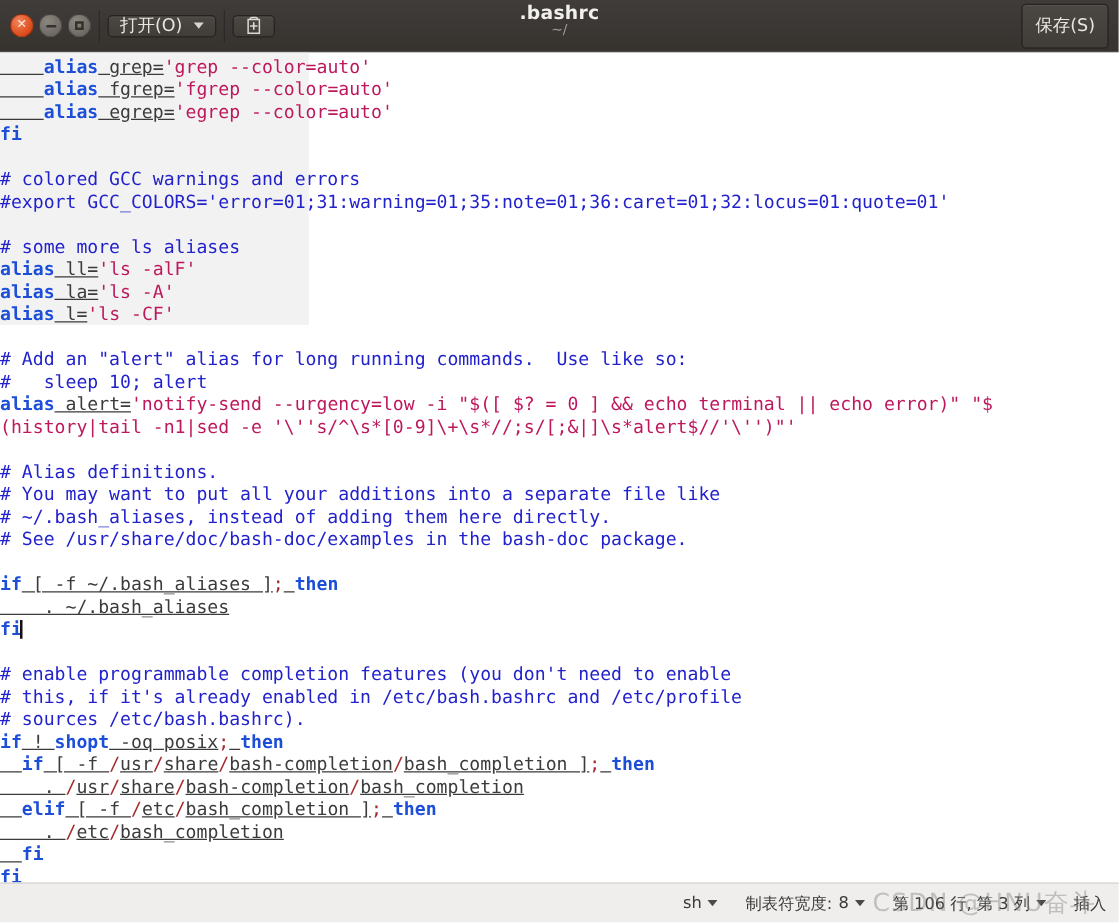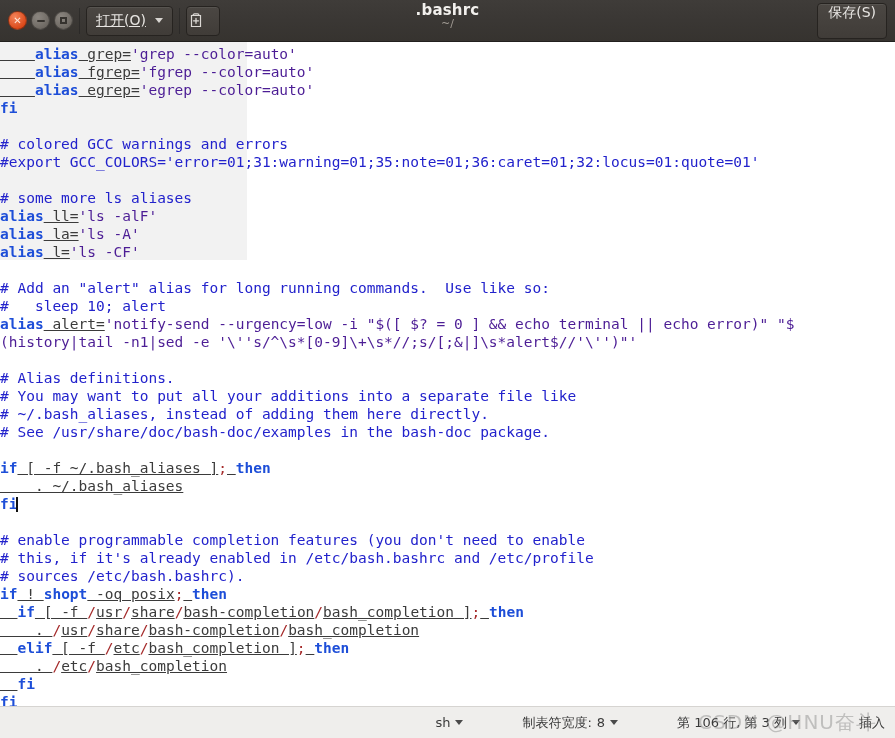--- a/index.html
+++ b/index.html
@@ -42,33 +42,32 @@
     color: #2e2b28;
   }
   .winbtn .glyph { display:block; transform: translateY(-0.5px); }
   .winbtn.min .bar { width: 8px; height: 2px; background: #35322e; border-radius:1px; }
   .winbtn.max .sq  { width: 7px; height: 7px; border: 2px solid #35322e; }
 
   .tb-sep { width:1px; height:26px; background:rgba(255,255,255,.06);
             border-left:1px solid rgba(0,0,0,.35); margin:0 6px; }
 
   .tbtn {
-    height: 30px;
+    height: 18px;
     background: linear-gradient(to bottom, #4b4743, #403c38);
     border: 1px solid #262320;
     border-radius: 4px;
     box-shadow: inset 0 1px 0 rgba(255,255,255,.07);
     color: #e8e6e3;
-    display: flex; align-items: center; 
+    display: flex; align-items: center; justify-content: center;
     gap: 6px;
     padding: 0 9px;
     font-size: 14px;
     cursor: default;
     white-space: nowrap;
-    text-decoration: underline;
   }
   .tbtn.icononly { width: 34px; padding: 0; }
   .caret {
     width:0; height:0;
     border-left:4px solid transparent; border-right:4px solid transparent;
     border-top:5px solid #d8d5d1;
     margin-left:3px;
   }
   .icon-newdoc { width:18px; height:18px; display:block; }
 
@@ -87,21 +86,21 @@
   }
   .titlebar .spacer { flex: 1 1 auto; }
   .save-btn {
     height: 36px;
     background: linear-gradient(to bottom, #4b4743, #403c38);
     border: 1px solid #262320;
     border-radius: 4px;
     box-shadow: inset 0 1px 0 rgba(255,255,255,.07);
     color: #e8e6e3; font-size: 14px;
     padding: 0 10px;
-    display: flex; 
+    display: flex; align-items: center;
     margin-right: 2px;
     cursor: default;
   }
 
   
   .editor {
     flex: 1 1 auto;
     position: relative;
     background: #ffffff;
     overflow: hidden;
@@ -120,21 +119,21 @@
     font-size: 14.5px;
     line-height: 18px;
     white-space: pre;
     color: #3b3b3b;
   }
   .code .ln { height: 18px; padding-left: 0; }
 
   
   .kw   { color: #1d4ed8; font-weight: bold; }
   .cmt  { color: #2222cc; margin-top: 20px; }
-  .str  { color: #4c1d95; }
+  .str  { color: #be185d; }
   .pun  { color: #a52a2a; }
   .pln  { color: #3b3b3b; text-decoration: underline; }
   .cursor {
     display: inline-block;
     width: 1.5px; height: 15px;
     background: #111;
     vertical-align: -3px;
     margin-left: -1px;
   }
 
@@ -146,21 +145,21 @@
     border-top: 1px solid #d6d4d1;
     display: flex;
     align-items: center;
     justify-content: flex-end;
     gap: 22px;
     padding: 0 10px 0 0;
     font-size: 13px;
     color: #3a3a3a;
     position: relative;
   }
-  .sb-item { display: flex; align-items: center; gap: 5px; white-space: nowrap; margin-left: 37px; }
+  .sb-item { display: flex; align-items: center; gap: 5px; white-space: nowrap; }
   .sb-caret {
     width:0;height:0;
     border-left:4px solid transparent;border-right:4px solid transparent;
     border-top:5px solid #4a4a4a;
   }
   .watermark {
     position: absolute;
     right: 18px; top: 50%;
     transform: translateY(-52%);
     font-size: 20px;

